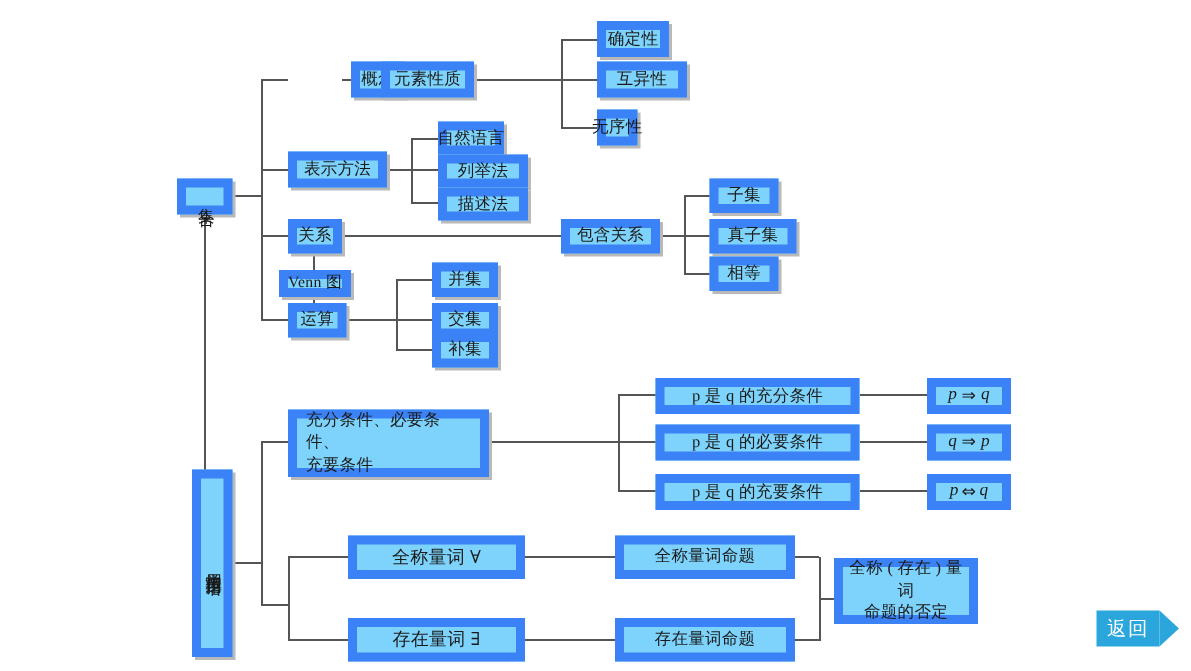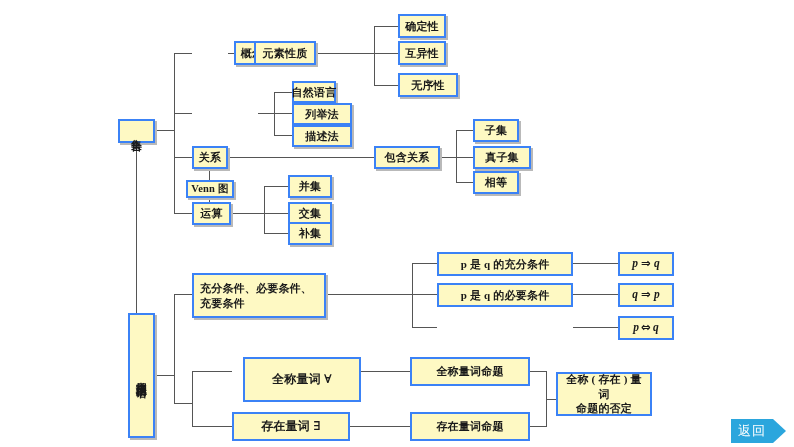--- a/index.html
+++ b/index.html
@@ -17,33 +17,32 @@
   }
   svg#wires {
     position: absolute;
     left: 0; top: 0;
     width: 794px; height: 447px;
     pointer-events: none;
   }
   .node {
     position: absolute;
     box-sizing: border-box;
-    border: 2px solid #3b82f6;
-    background: #fef9c3;
+    border: 6px solid #3b82f6;
+    background: #7dd3fc;
     color: #1a1a1a;
     display: flex;
     align-items: center;
     justify-content: center;
     text-align: center;
     font-size: 11px;
     line-height: 1.35;
     letter-spacing: 0.2px;
     white-space: nowrap;
     z-index: 3;
-    font-weight: bold;
   }
   .node.shadow {
     box-shadow: 2px 2px 0 0 #b9b9b9;
   }
   .node.wrap {
     white-space: normal;
     justify-content: flex-start;
     text-align: left;
     padding: 3px 6px;
   }
@@ -185,27 +184,30 @@
     <span>概念</span>
   </div>
 
   <div class="node shadow" style="left:254px; top:41px; width:62px; height:24px;">
     <span>元素性质</span>
   </div>
 
   <div class="node shadow" style="left:398px; top:14px; width:48px; height:24px;">
     <span>确定性</span>
   </div>
-  <div class="node shadow" style="left:398px; top:41px; width:48px; height:24px;">
+  <div class="node shadow" style="left:398px; top:41px; width:60px; height:24px;">
     <span>互异性</span>
   </div>
-  <div class="node shadow" style="left:398px; top:73px; width:60px; height:24px;">
+  <div class="node shadow" style="left:398px; top:73px; width:27px; height:24px;">
     <span>无序性</span>
   </div>
 
+  <div class="node shadow" style="left:192px; top:101px; width:66px; height:24px;">
+    <span>表示方法</span>
+  </div>
 
   <div class="node shadow" style="left:292px; top:81px; width:44px; height:22px;">
     <span>自然语言</span>
   </div>
   <div class="node shadow" style="left:292px; top:103px; width:60px; height:22px;">
     <span>列举法</span>
   </div>
   <div class="node shadow" style="left:292px; top:125px; width:60px; height:22px;">
     <span>描述法</span>
   </div>
@@ -254,58 +256,61 @@
       <div>充要条件</div>
     </div>
   </div>
 
   <div class="node" style="left:437px; top:252px; width:136px; height:24px;">
     <span>p 是 q 的充分条件</span>
   </div>
   <div class="node" style="left:437px; top:283px; width:136px; height:24px;">
     <span>p 是 q 的必要条件</span>
   </div>
+  <div class="node" style="left:437px; top:316px; width:136px; height:24px;">
+    <span>p 是 q 的充要条件</span>
+  </div>
 
   <div class="node formula" style="left:618px; top:252px; width:56px; height:24px;">
     <span>p</span>
     <span class="up" style="margin:0 3px;">⇒</span>
     <span>q</span>
   </div>
   <div class="node formula" style="left:618px; top:283px; width:56px; height:24px;">
     <span>q</span>
     <span class="up" style="margin:0 3px;">⇒</span>
     <span>p</span>
   </div>
   <div class="node formula" style="left:618px; top:316px; width:56px; height:24px;">
     <span>p</span>
     <span class="up" style="margin:0 2px;">⇔</span>
     <span>q</span>
   </div>
 
-  <div class="node quant" style="left:243px; top:357px; width:118px; height:45px;">
+  <div class="node quant" style="left:232px; top:357px; width:118px; height:29px;">
     <span>全称量词 ∀</span>
   </div>
   <div class="node quant" style="left:232px; top:412px; width:118px; height:29px;">
     <span>存在量词 ∃</span>
   </div>
 
   <div class="node" style="left:410px; top:357px; width:120px; height:29px;">
     <span>全称量词命题</span>
   </div>
   <div class="node" style="left:410px; top:412px; width:120px; height:29px;">
     <span>存在量词命题</span>
   </div>
 
   <div class="node center-wrap" style="left:556px; top:372px; width:96px; height:44px;">
     <div>
       <div>全称 ( 存在 ) 量词</div>
       <div>命题的否定</div>
     </div>
   </div>
 
-  <div class="return-btn" style="left:731px; top:419px;">
+  <div class="return-btn" style="left:731px; top:407px;">
     <div class="return-body">
       <span>返回</span>
     </div>
     <div class="return-tip"></div>
   </div>
 
 </div>
 
 </body></html>

